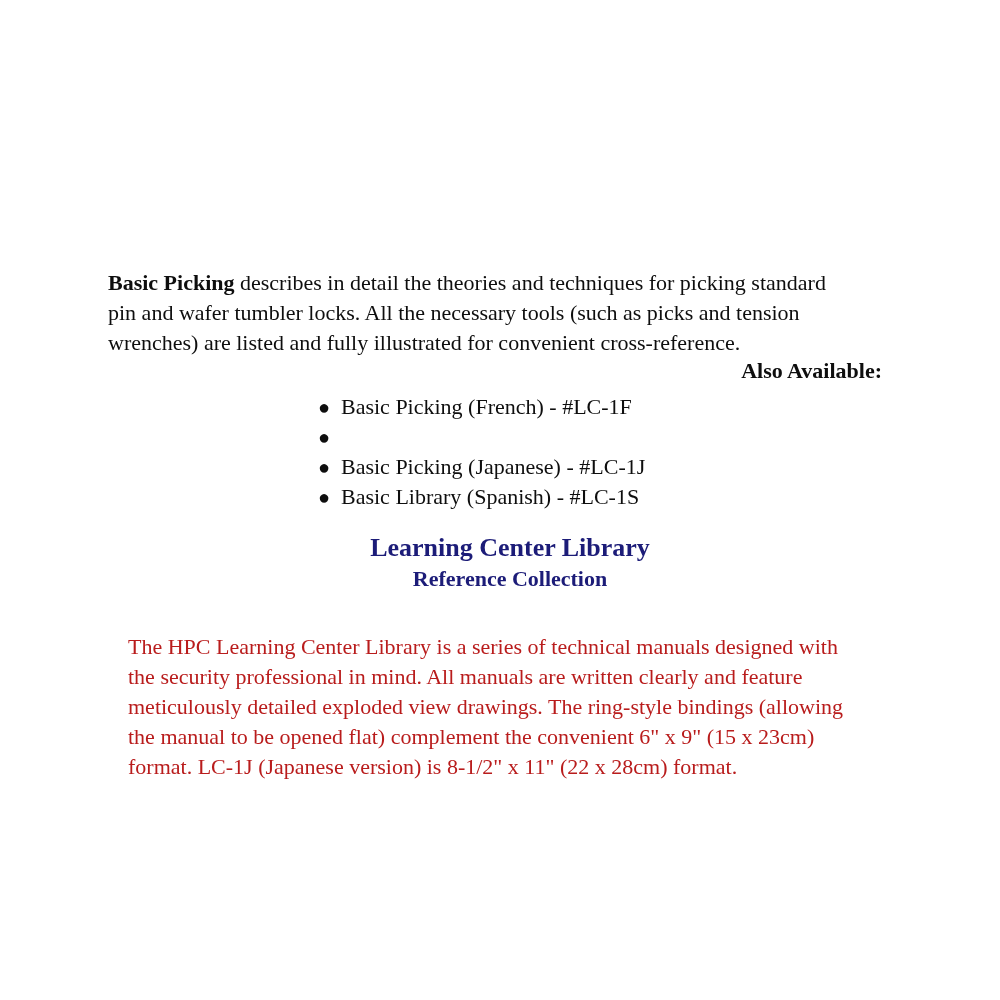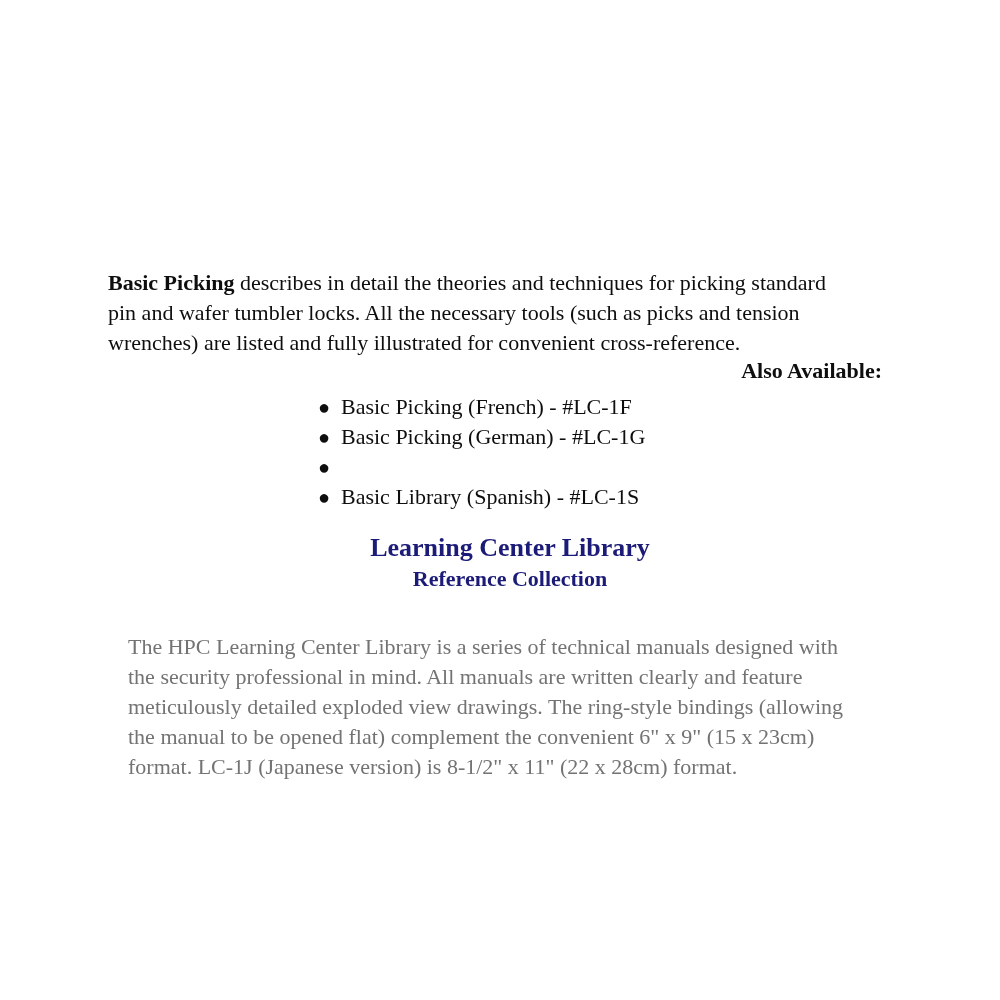--- a/index.html
+++ b/index.html
@@ -71,21 +71,21 @@
     text-align: center;
     font-weight: bold;
     font-size: 22px;
     line-height: 28px;
     color: #1c1c78;
   }
   .library-paragraph {
     left: 128px;
     top: 610px;
     width: 768px;
-    color: #737373;
+    color: #b91c1c;
     font-family: Liberation Serif, serif;
   }
 </style>
 </head>
 <body>
 
 <div class="page">
 
   <p class="abs body-text intro-paragraph"><span class="lead-bold">Basic Picking</span><span class="pre"> describes in detail the theories and techniques for picking standard
 pin and wafer tumbler locks. All the necessary tools (such as picks and tension
@@ -93,24 +93,24 @@
 
   <div class="abs also-heading">Also Available:</div>
 
   <div class="abs also-list">
     <div class="also-item">
       <span class="bullet">●</span>
       <span><span>Basic Picking (French) - </span><span class="part-number">#LC-1F</span></span>
     </div>
     <div class="also-item">
       <span class="bullet">●</span>
-      <span><span>Basic Picking (German) - </span><span class="part-number">#LC-1G</span></span>
     </div>
     <div class="also-item">
       <span class="bullet">●</span>
+      <span><span>Basic Picking (Japanese) - </span><span class="part-number">#LC-1J</span></span>
     </div>
     <div class="also-item">
       <span class="bullet">●</span>
       <span><span>Basic Library (Spanish) - </span><span class="part-number">#LC-1S</span></span>
     </div>
   </div>
 
   <div class="abs library-subtitle">Reference Collection</div>
 
   <div class="abs library-title">Learning Center Library</div>

